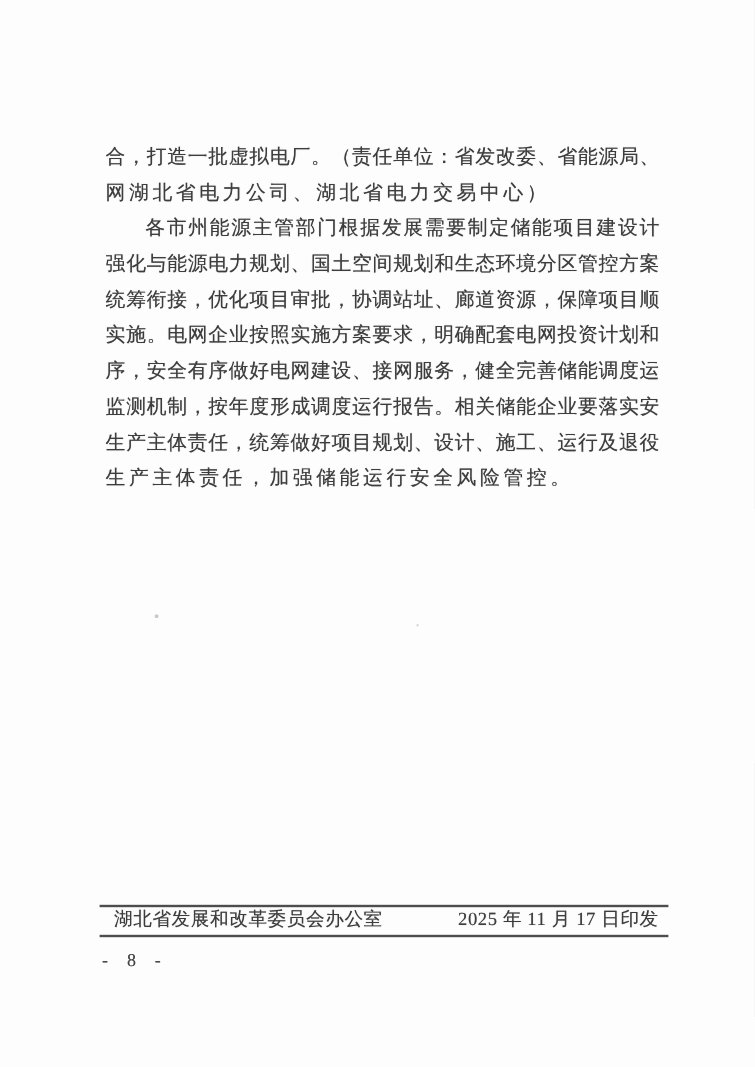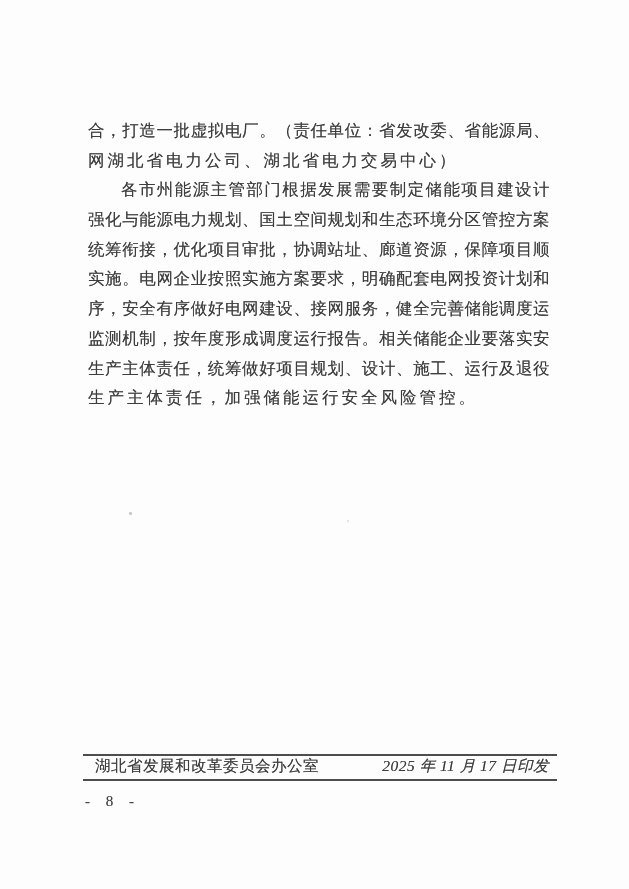--- a/index.html
+++ b/index.html
@@ -62,21 +62,20 @@
   }
   .footer-issuer {
     padding-left: 12px;
     letter-spacing: 0.5px;
     white-space: nowrap;
   }
   .footer-date {
     padding-right: 8px;
     letter-spacing: 0.5px;
     white-space: nowrap;
-    font-style: italic;
   }
   .page-num {
     position: absolute;
     left: 85px;
     top: 793px;
     font-size: 15px;
     letter-spacing: 6px;
     color: #444;
     text-shadow: 0 0 0.5px rgba(70,70,70,0.6);
   }

